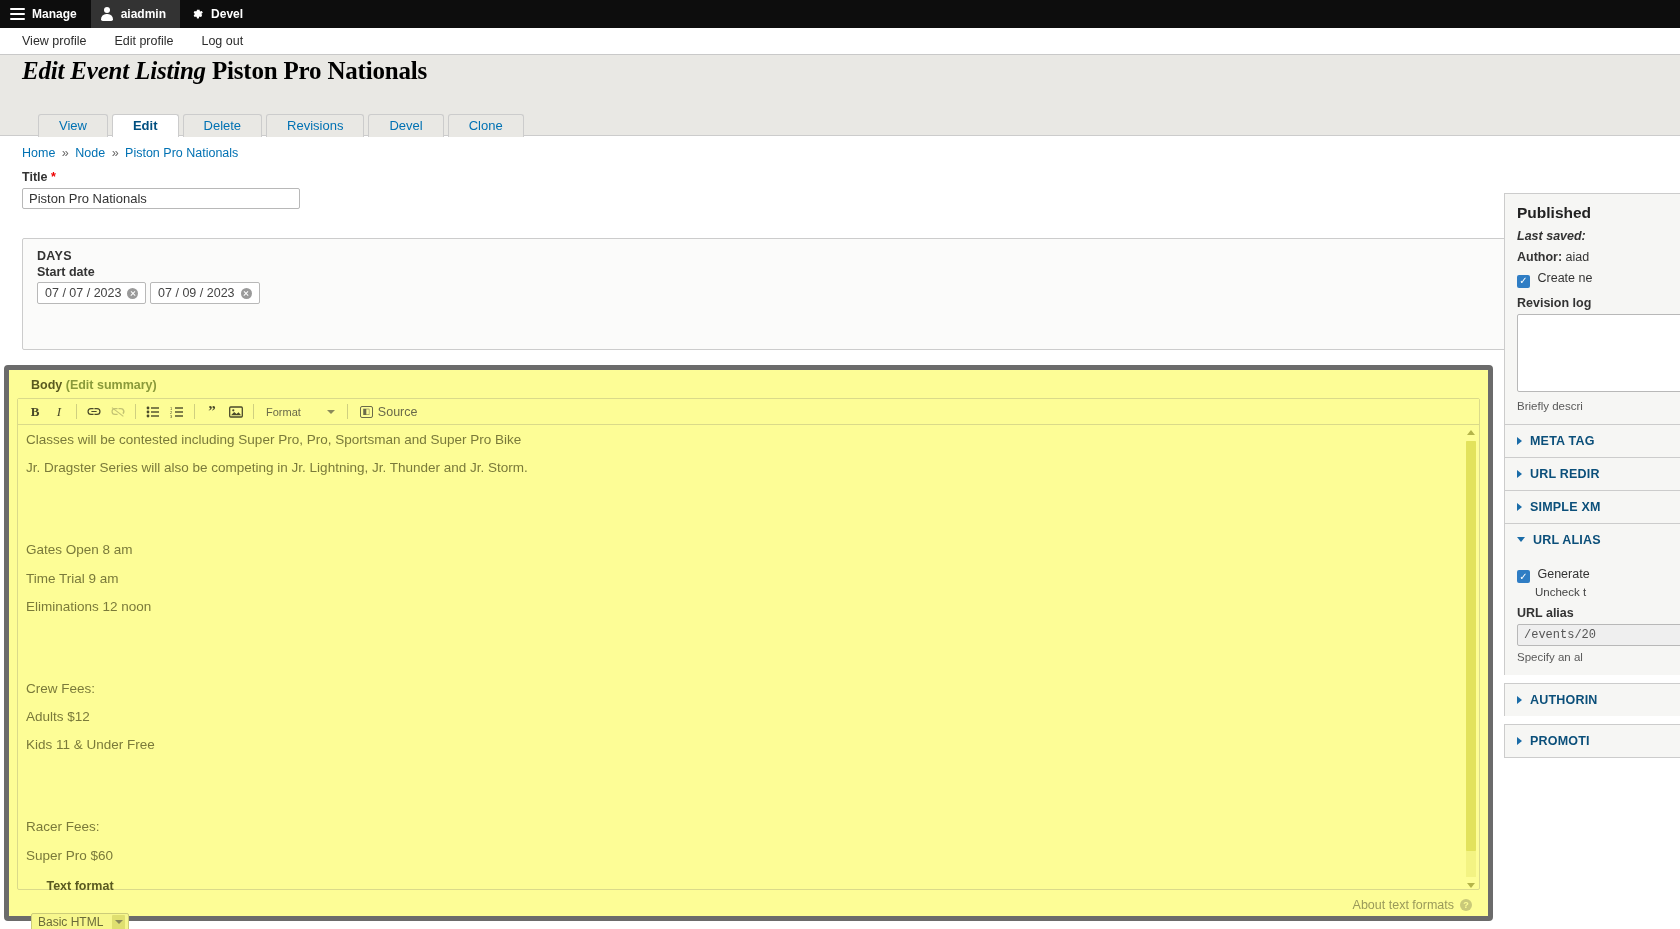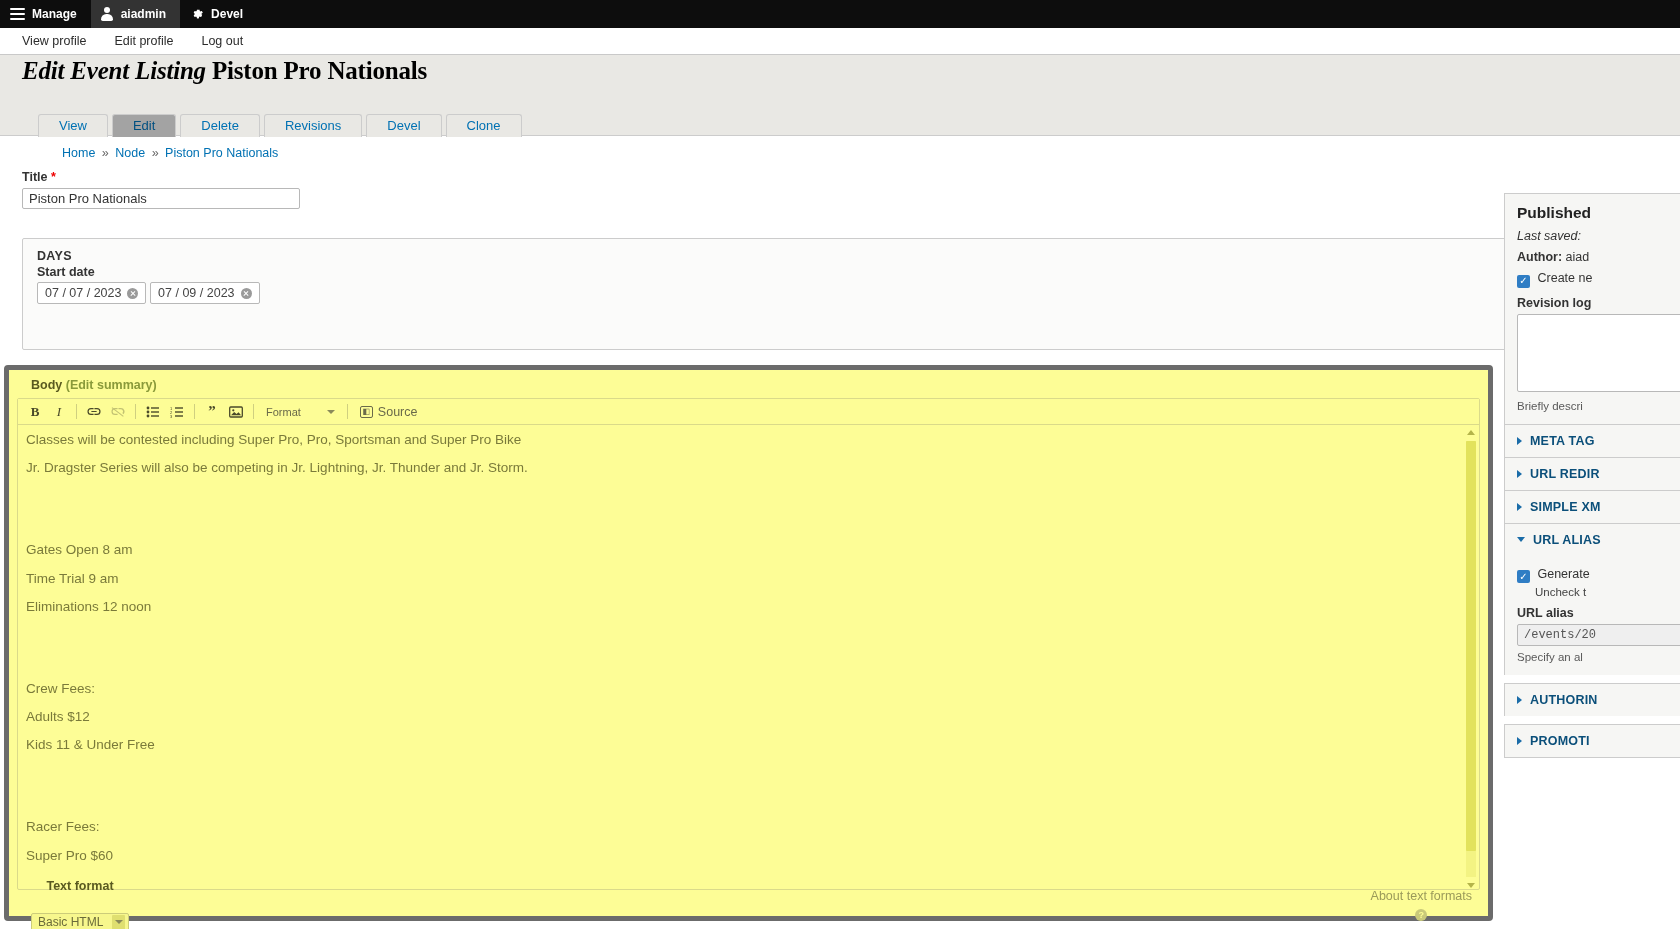--- a/index.html
+++ b/index.html
@@ -110,30 +110,29 @@
     border-radius: 3px 3px 0 0;
     padding: 3px 20px 4px;
     font-size: 13px;
     color: #0071b3;
     line-height: 15px;
     cursor: pointer;
     position: relative;
     top: 1px;
   }
   .tab.active {
-    background: #a3a3a3;
+    background: #ffffff;
     color: #004f80;
-    font-weight: normal;
+    font-weight: bold;
   }
 
   .breadcrumb {
     padding: 10px 0 0 22px;
     font-size: 12.5px;
     color: #5a5a5a;
-    margin-left: 40px;
   }
   .breadcrumb a { color: #0071b3; text-decoration: none; }
   .breadcrumb .sep { color: #666; padding: 0 3px; }
 
   
   .form-area { padding: 10px 0 0 22px; }
   .label {
     font-weight: bold;
     font-size: 12.5px;
     color: #333;
@@ -300,21 +299,21 @@
     border-radius: 2px;
     background: #f7f78d;
     padding: 0 3px 0 6px;
     color: #6a6a3a;
     font-size: 12px;
   }
   .tf-arrow-box {
     width: 13px; height: 15px; background: #dfdf70;
     display:inline-flex; align-items:center; justify-content:center; border-radius:1px;
   }
-  .tf-right { display:flex; align-items:center; gap:6px; color:#9a9a5a;flex-direction:column; }
+  .tf-right { display:flex; align-items:center; gap:6px; color:#9a9a5a; }
   .help-circle {
     width:12px;height:12px;border-radius:50%;background:#c9c97a;
     display:inline-flex;align-items:center;justify-content:center;
     color:#fdfd96;font-size:9px;font-weight:bold;
   }
 
   
   .sidebar {
     position: absolute;
     left: 1504px;
@@ -327,21 +326,21 @@
     border: 1px solid #ccc;
     border-bottom: none;
     padding: 10px 12px 12px;
   }
   .panel:last-child { border-bottom: 1px solid #ccc; }
   .panel-pub-title {
     font-size: 15.5px; font-weight: bold; color: #222; margin-bottom: 5px;
   }
   .meta-row { margin: 3px 0; color: #333; line-height: 1.45; }
   .meta-row b { font-weight: bold; }
-  .meta-row i { font-style: italic; font-weight: normal; }
+  .meta-row i { font-style: italic; font-weight: bold; }
   .cb {
     width: 13px; height: 13px; border-radius: 2px; background: #2f7dc4;
     display: inline-flex; align-items: center; justify-content: center;
     vertical-align: -2px; margin-right: 4px;
   }
   .cb::after { content: "✓"; color: #fff; font-size: 10px; line-height: 1; }
   .rev-label { font-weight: bold; margin: 8px 0 4px; display:block; }
   .rev-textarea {
     width: 100%; height: 78px;
     border: 1px solid #b8b8b8; border-radius: 2px; background: #fff;

